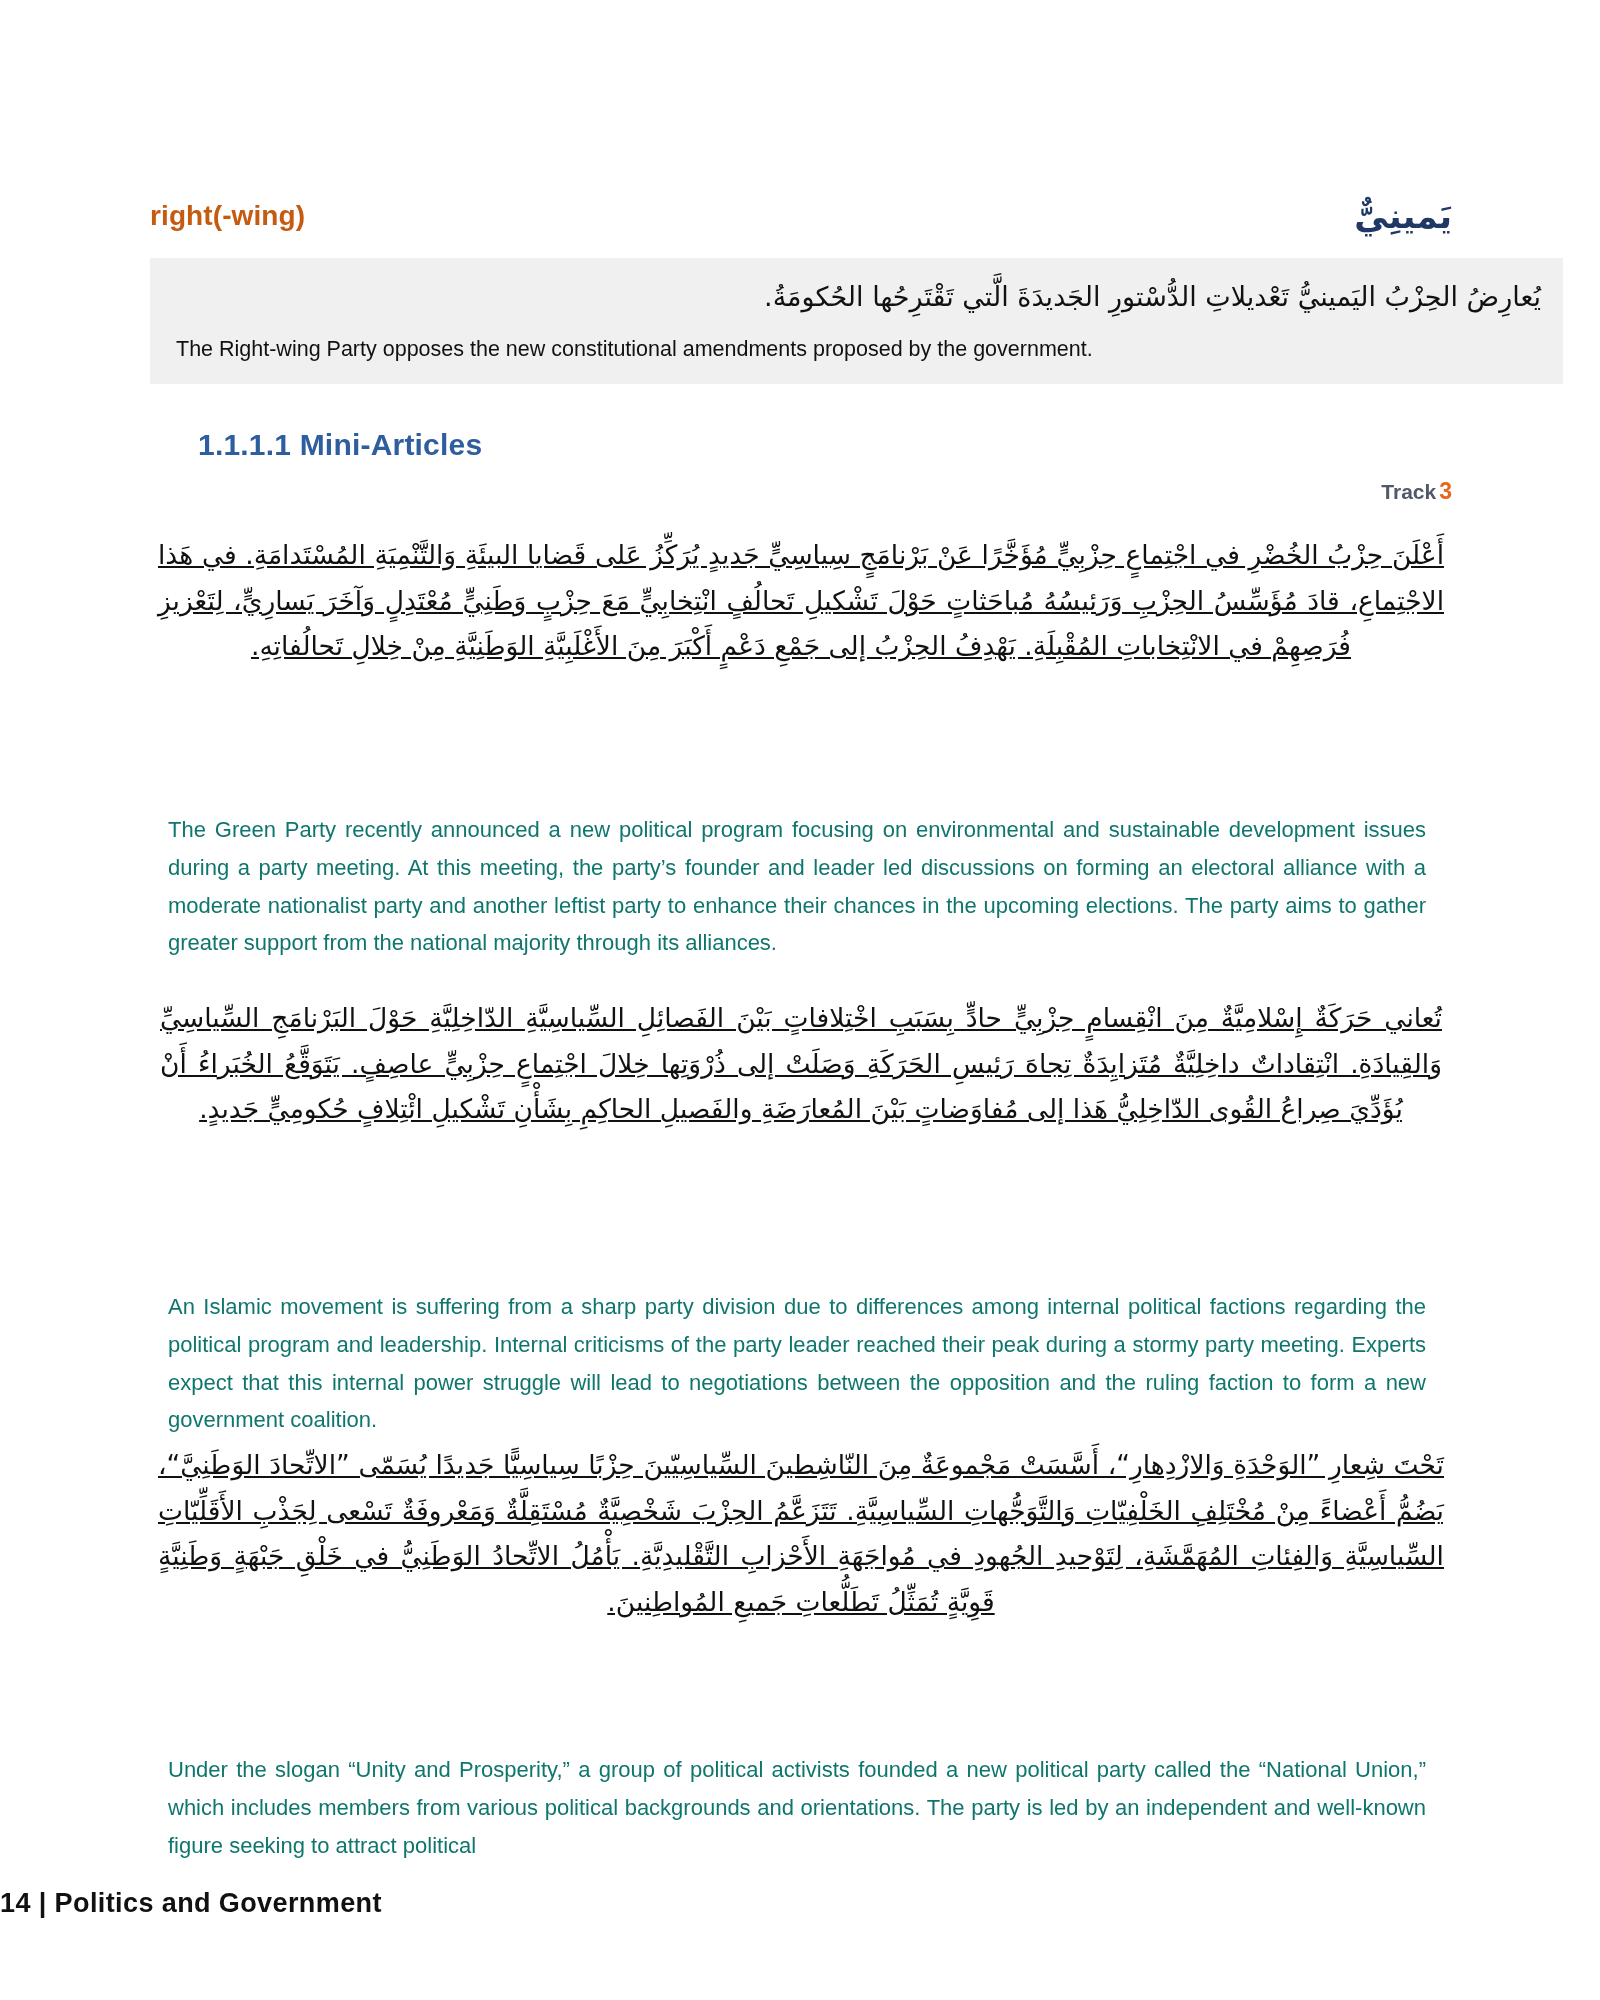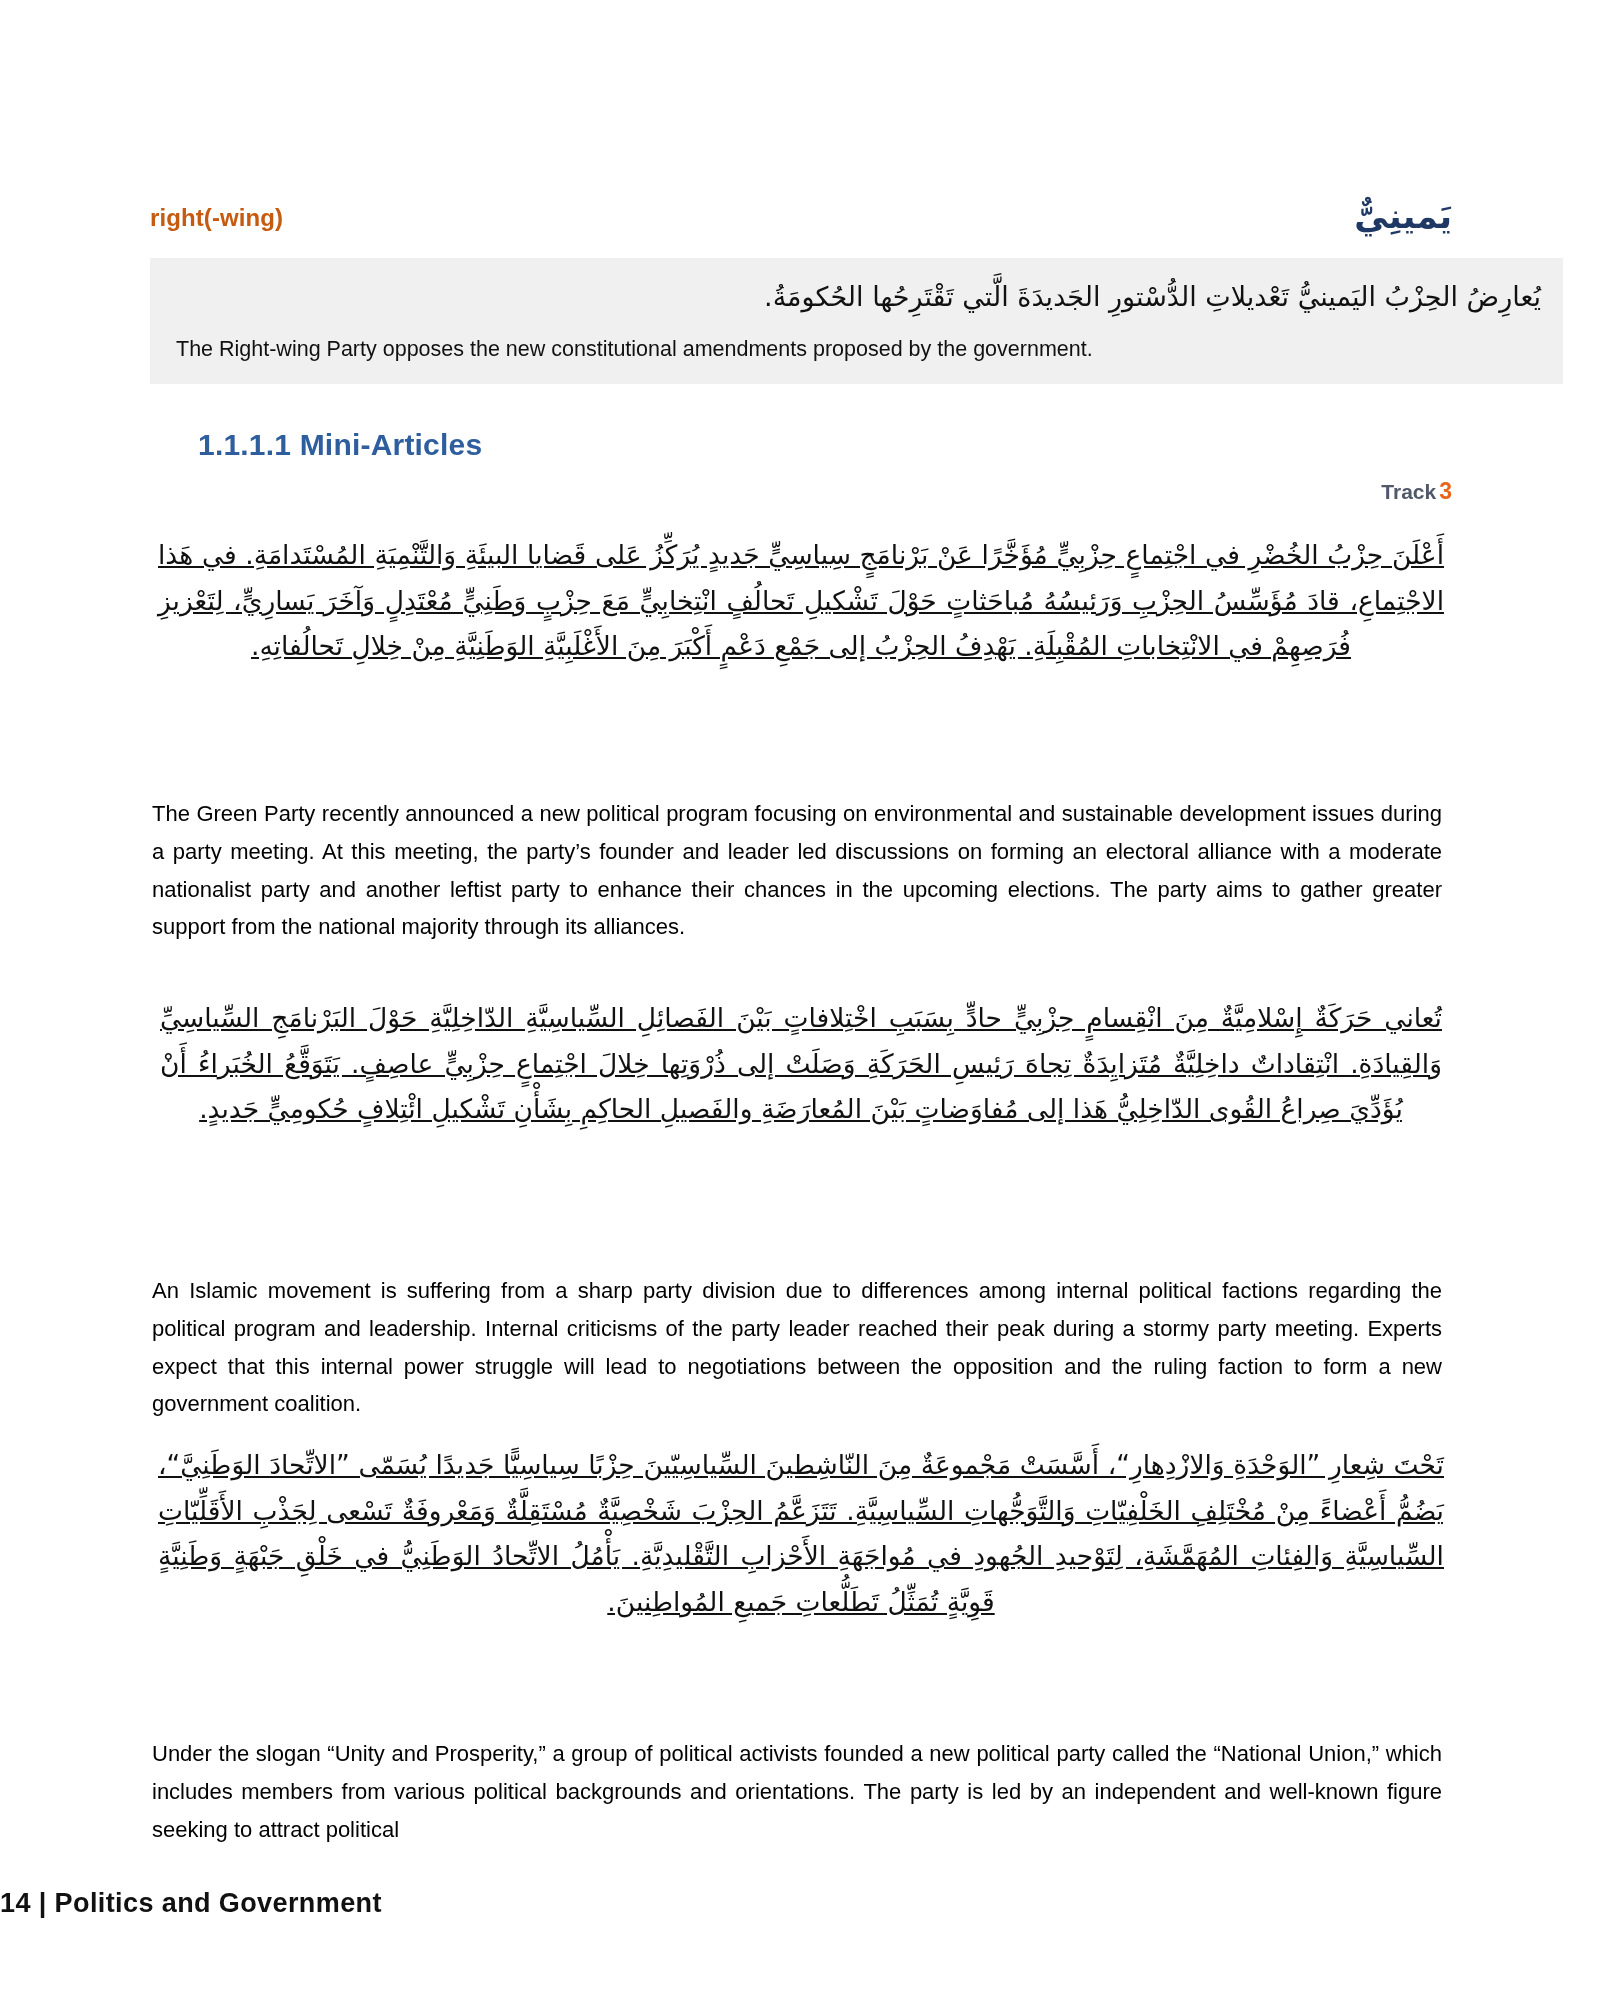--- a/index.html
+++ b/index.html
@@ -28,21 +28,21 @@
     position: absolute;
     left: 150px;
     right: 148px;
     top: 185px;
     height: 48px;
     display: flex;
     align-items: flex-end;
     justify-content: space-between;
   }
   .gloss {
-    font-size: 24px;
+    font-size: 28px;
     font-weight: bold;
     color: #C55A11;
     letter-spacing: 0.1px;
     line-height: 1;
     padding-bottom: 3px;
   }
   .headword {
     font-family: "DejaVu Sans", "Liberation Sans", sans-serif;
     direction: rtl;
     unicode-bidi: isolate;
@@ -118,22 +118,22 @@
     font-size: 26.5px;
     line-height: 1.72;
     color: #111111;
     margin: 0;
     text-decoration: underline;
   }
   .en-para {
     text-align: justify;
     font-size: 22px;
     line-height: 1.72;
-    color: #000000;
-    margin: 0;
+    color: #0f766e;
+    margin: 16px;
   }
 
   .p-ar1 { top: 532px; padding: 0 8px; }
   .p-en1 { top: 795px; padding: 0 10px 0 2px; }
   .p-ar2 { top: 995px; padding: 0 10px; }
   .p-en2 { top: 1272px; padding: 0 10px 0 2px; }
   .p-ar3 { top: 1442px; padding: 0 8px; }
   .p-en3 { top: 1735px; padding: 0 10px 0 2px; }
 
   

